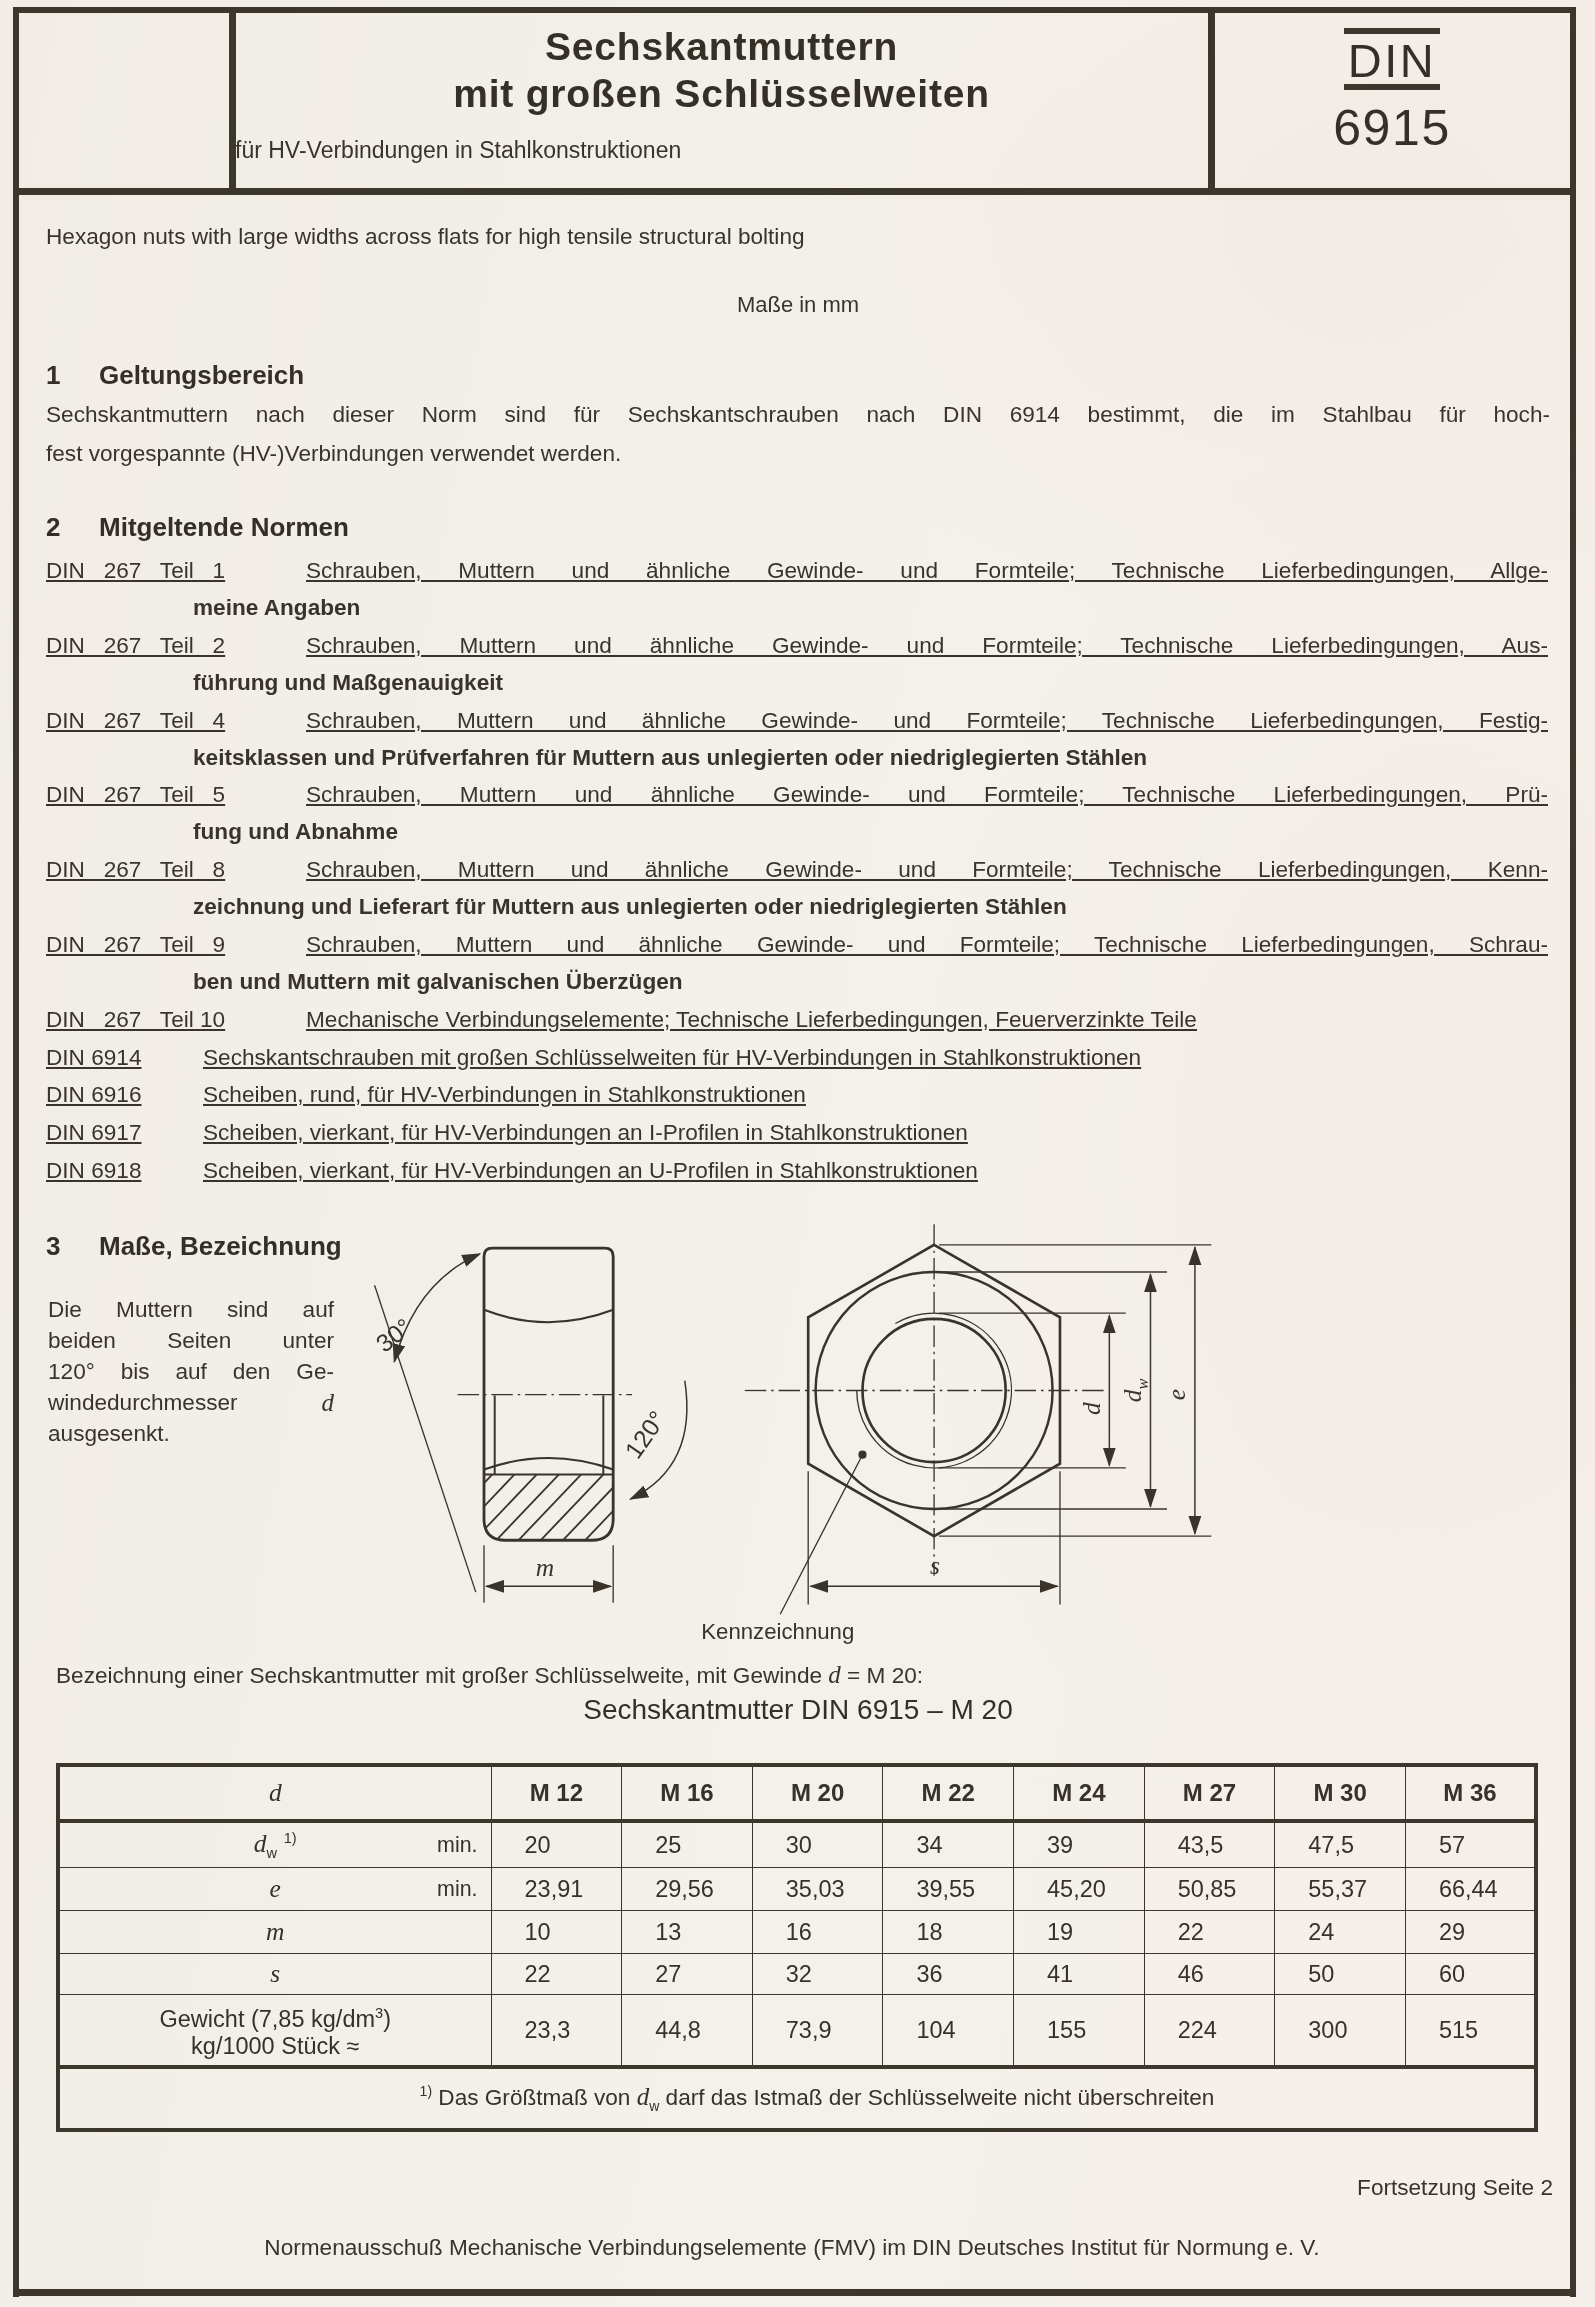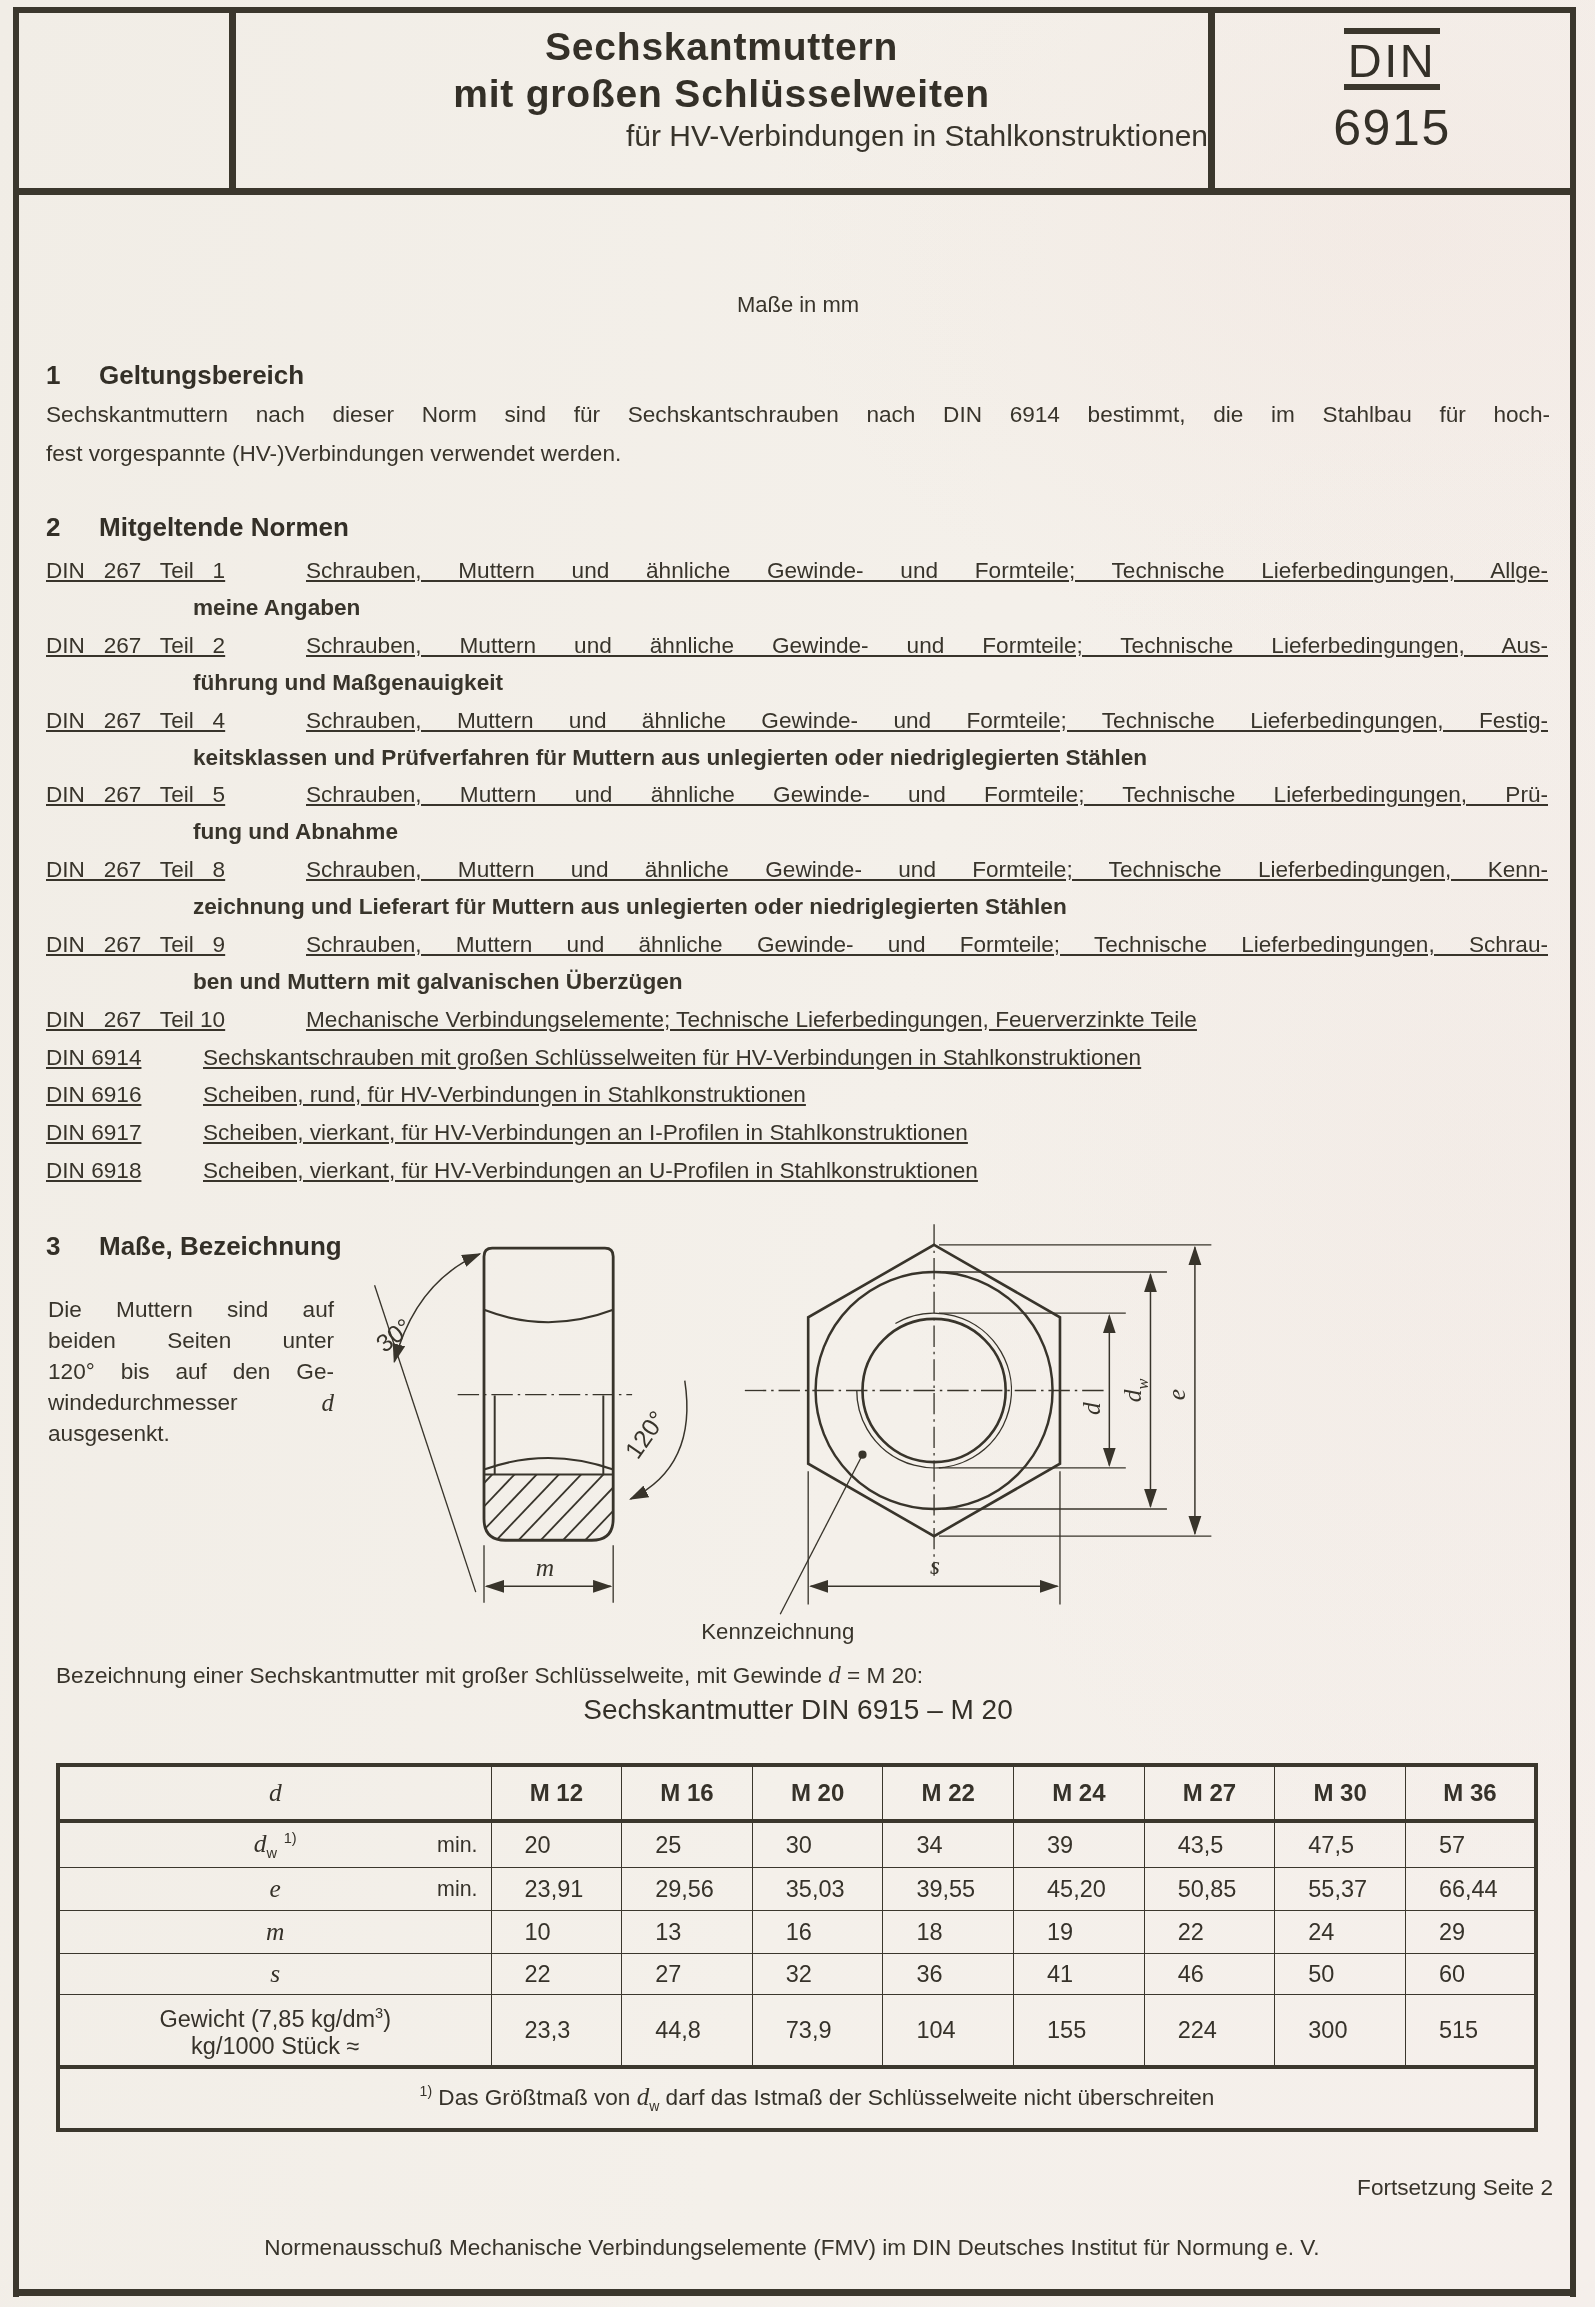--- a/index.html
+++ b/index.html
@@ -11,21 +11,21 @@
       linear-gradient(100deg, #f1ede6 0%, #f4f0ea 55%, #f5efeb 100%);
     font-family:"Liberation Sans", sans-serif;
     color:#38342b;
   }
   .bline { position:absolute; background:#3b372d; }
   .abs { position:absolute; }
 
   
   .ht1 { left:235px; top:25px; width:973px; text-align:center; font-size:39px; font-weight:bold; letter-spacing:0.8px; color:#343028; }
   .ht2 { left:235px; top:72px; width:973px; text-align:center; font-size:39px; font-weight:bold; letter-spacing:0.8px; color:#343028; }
-  .ht3 { left:235px; top:119px; width:973px; text-align:right; font-size:30px; color:#38342b; }
+  .ht3 { left:235px; top:137px; width:973px; text-align:left; font-size:23px; color:#38342b; }
   .din-box { left:1215px; top:28px; width:354px; text-align:center; }
   .din-word { display:inline-block; font-size:47px; font-weight:normal; letter-spacing:2.5px; line-height:1.0;
               border-top:6.6px solid #3b372d; border-bottom:6.6px solid #3b372d; padding:2.5px 4.1px 0.8px 4.1px; color:#343028;}
   .din-num { font-size:50px; letter-spacing:1.6px; margin-top:9px; color:#343028; }
 
   .t-eng { left:46px; top:224px; font-size:22.6px; }
   .t-units { left:0; top:292px; width:1596px; text-align:center; font-size:22px; }
 
   .h-sec { font-size:26px; font-weight:bold; color:#332f27; }
   .h-num { display:inline-block; width:53px; }
@@ -95,20 +95,21 @@
   <div class="bline" style="left:1208px;top:6.6px;width:6.6px;height:188px;"></div>
 
   <div class="abs ht1">Sechskantmuttern</div>
   <div class="abs ht2">mit großen Schlüsselweiten</div>
   <div class="abs ht3">für HV-Verbindungen in Stahlkonstruktionen</div>
   <div class="abs din-box">
     <span class="din-word">DIN</span>
     <div class="din-num">6915</div>
   </div>
 
+  <div class="abs t-eng">Hexagon nuts with large widths across flats for high tensile structural bolting</div>
   <div class="abs t-units">Maße in mm</div>
 
   <div class="abs h-sec" style="left:46px;top:360px;">
     <span class="h-num">1</span><span>Geltungsbereich</span>
   </div>
   <div class="abs p1">
     <div class="bodyline jst">Sechskantmuttern nach dieser Norm sind für Sechskantschrauben nach DIN 6914 bestimmt, die im Stahlbau für hoch-</div>
     <div class="bodyline">fest vorgespannte (HV-)Verbindungen verwendet werden.</div>
   </div>
 

